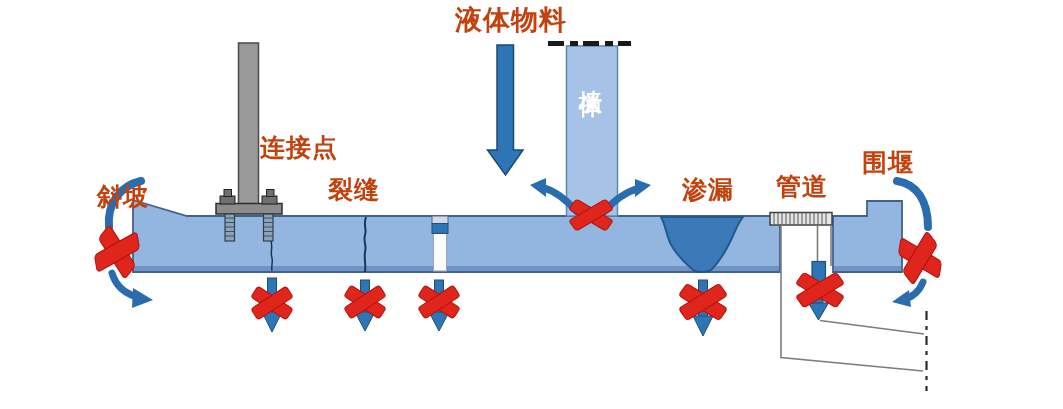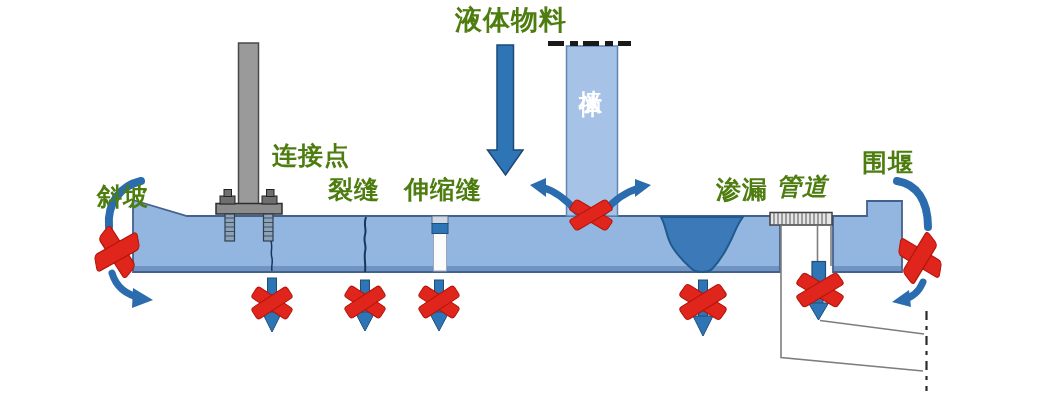--- a/index.html
+++ b/index.html
@@ -1,19 +1,19 @@
 <!DOCTYPE html>
 <html><head>
 <meta charset="utf-8">
 <style>
   html,body{margin:0;padding:0;background:#fff;}
   .stage{position:relative;width:1063px;height:409px;background:#ffffff;overflow:hidden;
          font-family:"Liberation Sans","DejaVu Sans",sans-serif;}
   .stage svg{position:absolute;left:0;top:0;}
-  .lbl{position:absolute;color:#4d7c0f;font-weight:bold;font-size:25px;
+  .lbl{position:absolute;color:#c2410c;font-weight:bold;font-size:25px;
        letter-spacing:1px;white-space:nowrap;line-height:1;}
   .lbl-liquid{font-size:27px;}
   .lbl-wall{color:#ffffff;writing-mode:vertical-rl;font-size:23px;letter-spacing:6px;}
 </style>
 </head>
 <body>
 
 <div class="stage">
 
   <svg width="1063" height="409" viewBox="0 0 1063 409">
@@ -131,21 +131,20 @@
       <use href="#xmark" transform="translate(365,302)"></use>
       <use href="#xmark" transform="translate(439,302)"></use>
       <use href="#xmark" transform="translate(591,215) scale(1.05,0.95)"></use>
       <use href="#xmark" transform="translate(703,302) scale(1.15,1.1)"></use>
       <use href="#xmark" transform="translate(820,290) scale(1.15,1.05)"></use>
       <use href="#xmark" transform="translate(920,258) rotate(-14) scale(0.95,1.45)"></use>
     </g>
   </svg>
 
   <div class="lbl" style="left:97px;top:136px;margin-top:48px;">斜坡</div>
-  <div class="lbl" style="left:272px;top:135px;margin-top:8px;">连接点</div>
+  <div class="lbl" style="left:260px;top:135px;">连接点</div>
   <div class="lbl" style="left:328px;top:177px;">裂缝</div>
-  <div class="lbl" style="left:404px;top:177px;">伸缩缝</div>
   <div class="lbl lbl-liquid" style="left:455px;top:7px;">液体物料</div>
   <div class="lbl lbl-wall" style="left:579px;top:71px;">墙体</div>
-  <div class="lbl" style="left:716px;top:177px;">渗漏</div>
-  <div class="lbl" style="left:776px;top:174px;font-style:italic;">管道</div>
+  <div class="lbl" style="left:682px;top:177px;">渗漏</div>
+  <div class="lbl" style="left:776px;top:174px;">管道</div>
   <div class="lbl" style="left:862px;top:150px;">围堰</div>
 </div>
 
 </body></html>

